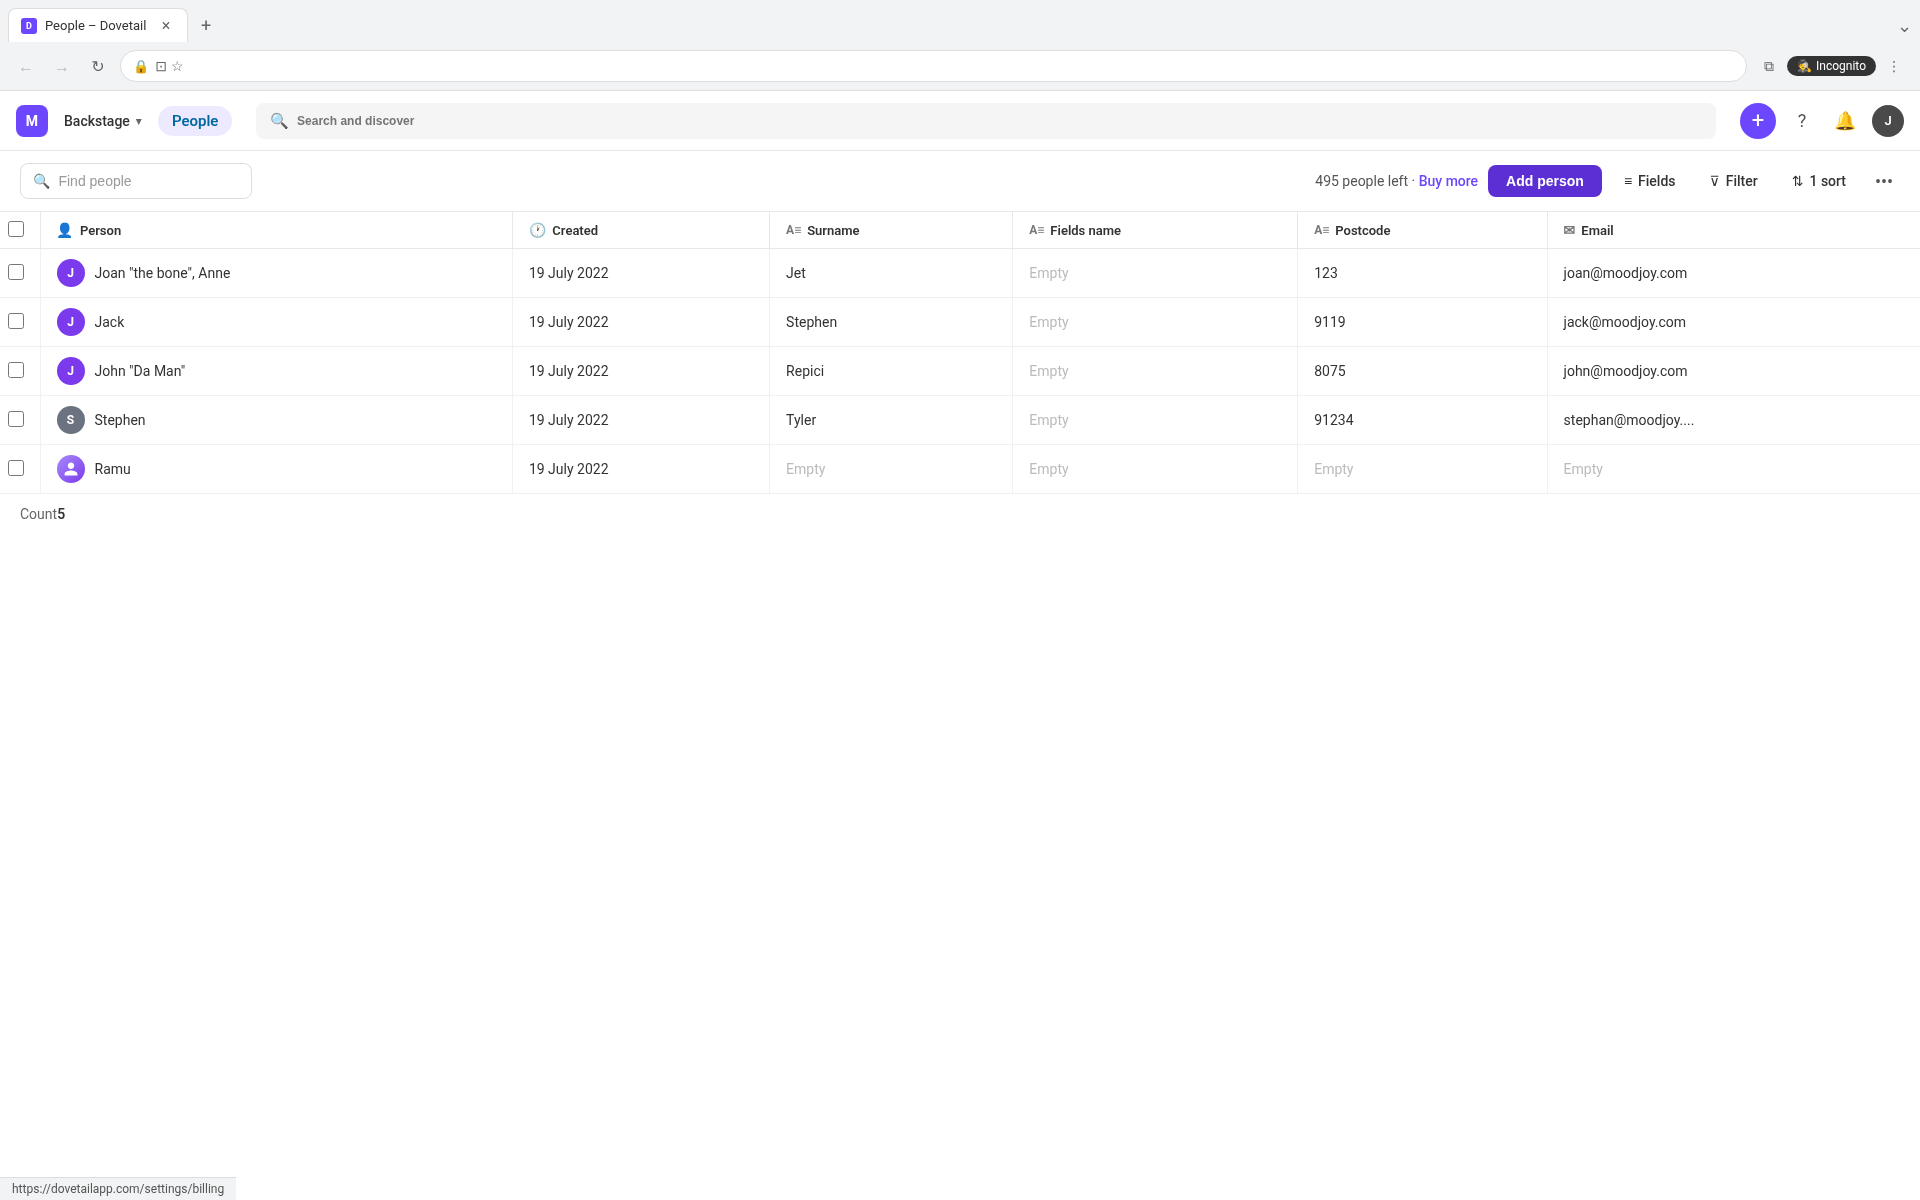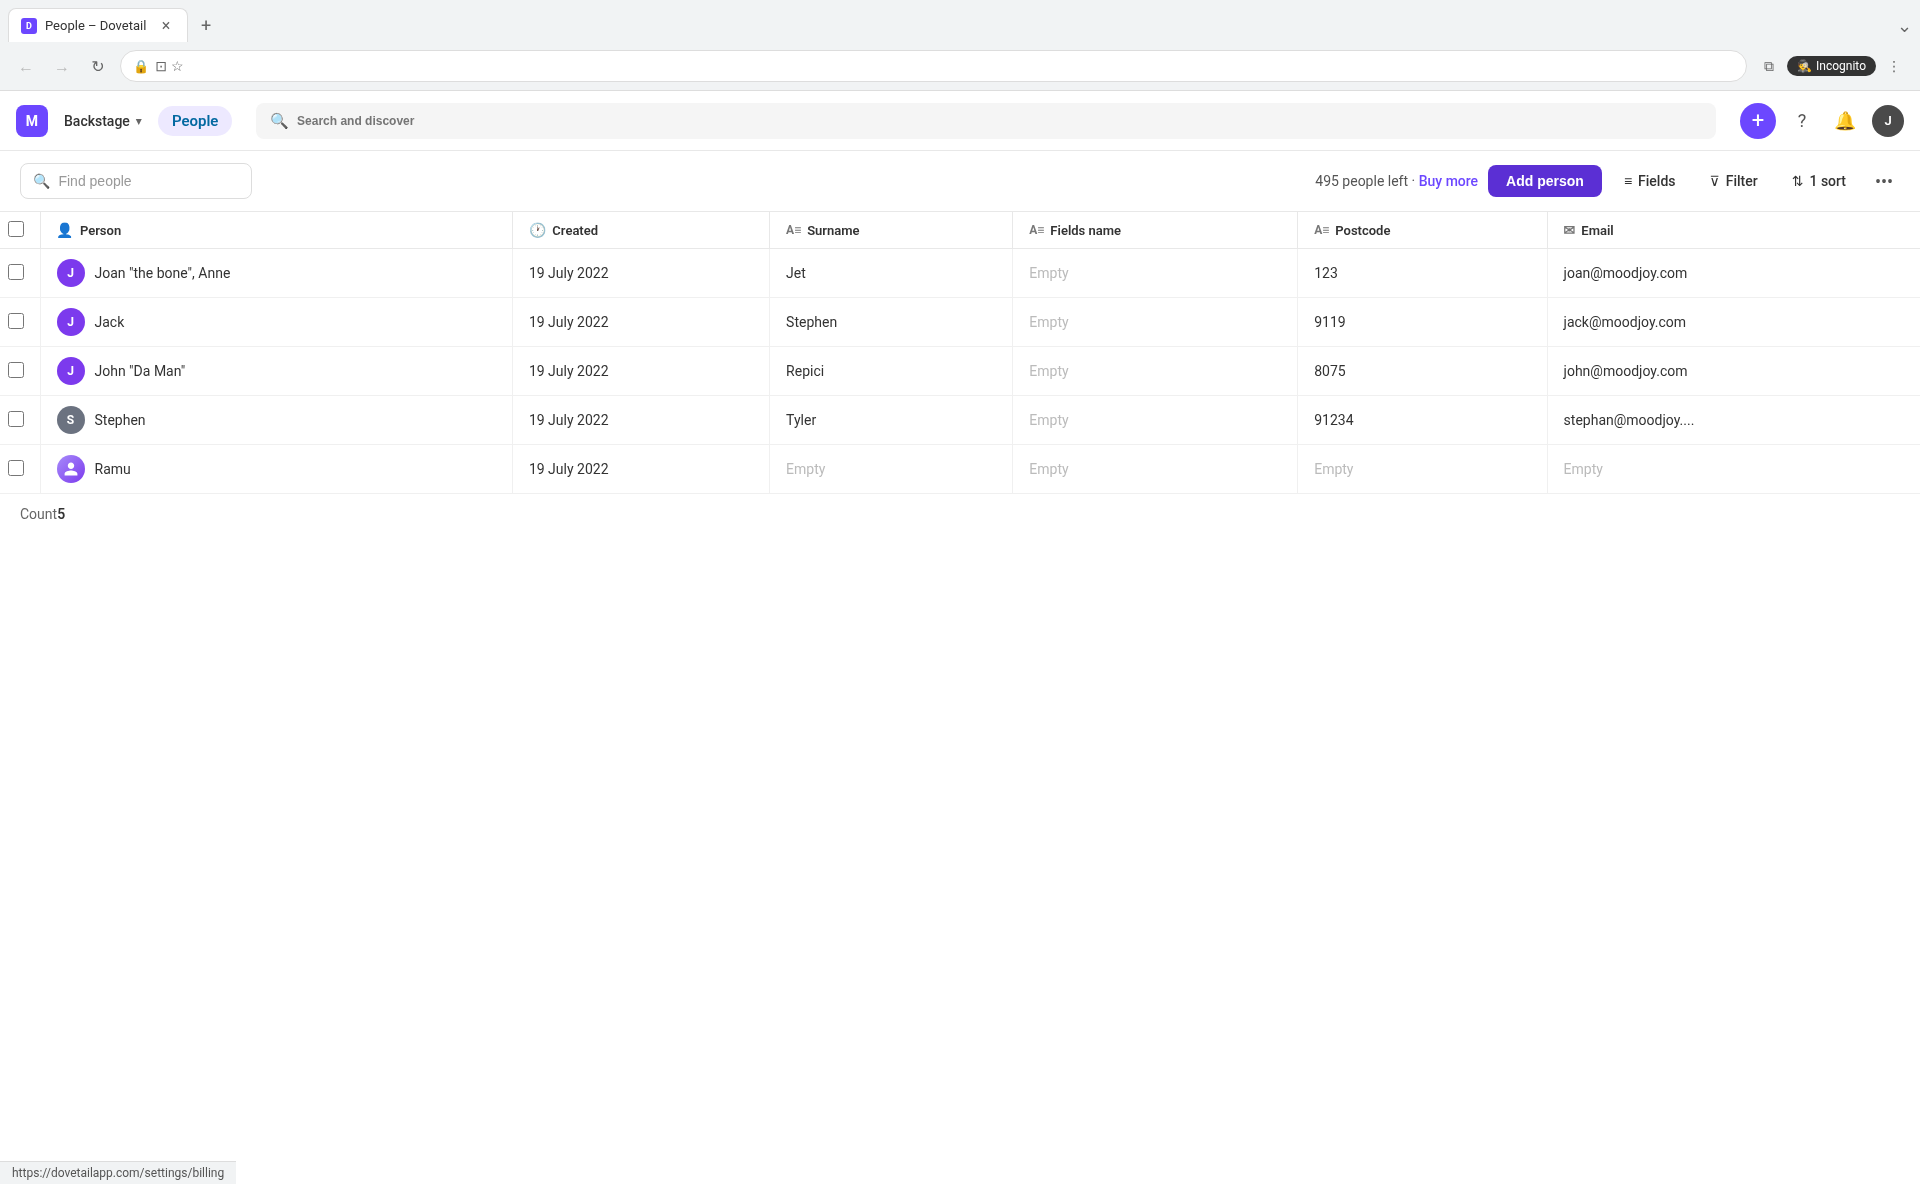--- a/index.html
+++ b/index.html
@@ -68,21 +68,21 @@
     .person-cell { display: flex; align-items: center; gap: 10px; }
     .person-avatar { width: 28px; height: 28px; border-radius: 50%; display: flex; align-items: center; justify-content: center; font-size: 12px; font-weight: 700; color: white; flex-shrink: 0; }
     .avatar-purple { background: #7c3aed; }
     .avatar-gray { background: #6b7280; }
     .avatar-image { width: 28px; height: 28px; border-radius: 50%; background: linear-gradient(135deg, #a78bfa, #7c3aed); flex-shrink: 0; overflow: hidden; display: flex; align-items: center; justify-content: center; }
     .empty-val { color: #bbb; }
     .count-row { padding: 12px 20px; color: #666; font-size: 14px; display: flex; align-items: center; }
     .count-row strong { color: #333; font-weight: 600; }
 
     
-    .status-bar { position: fixed; bottom: 16px; left: 0; background: #f1f3f4; padding: 4px 12px; font-size: 12px; color: #555; border-top: 1px solid #ddd; }
+    .status-bar { position: fixed; bottom: 0; left: 0; background: #f1f3f4; padding: 4px 12px; font-size: 12px; color: #555; border-top: 1px solid #ddd; }
   </style>
 </head>
 <body>
 
 <div class="browser-chrome">
   <div class="tab-bar">
     <div class="tab">
       <div class="tab-favicon">D</div>
       <span class="tab-title">People – Dovetail</span>
       <span class="tab-close">×</span>

